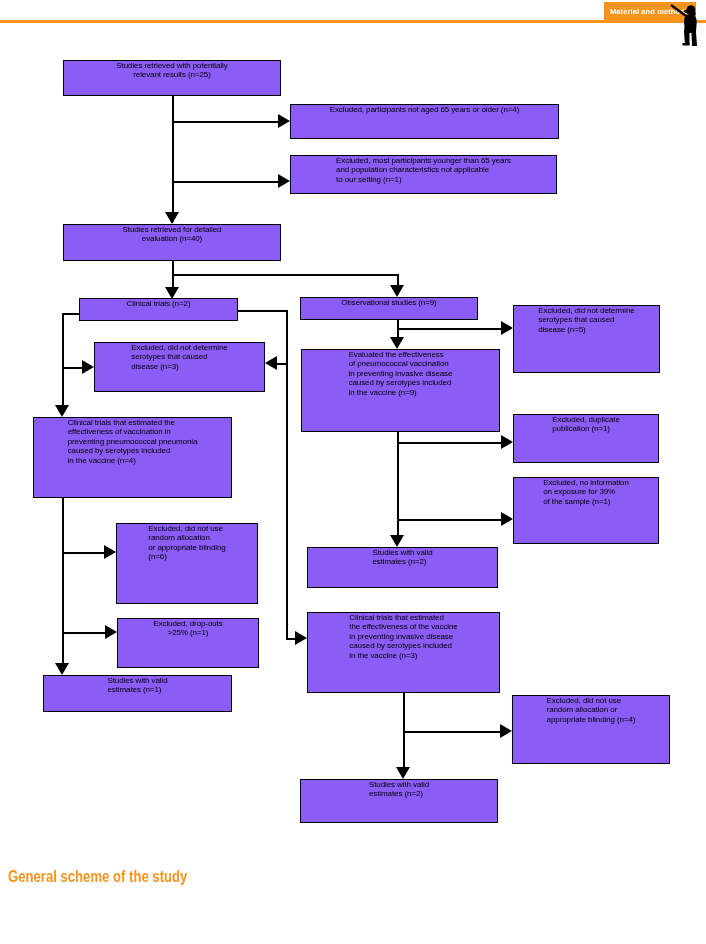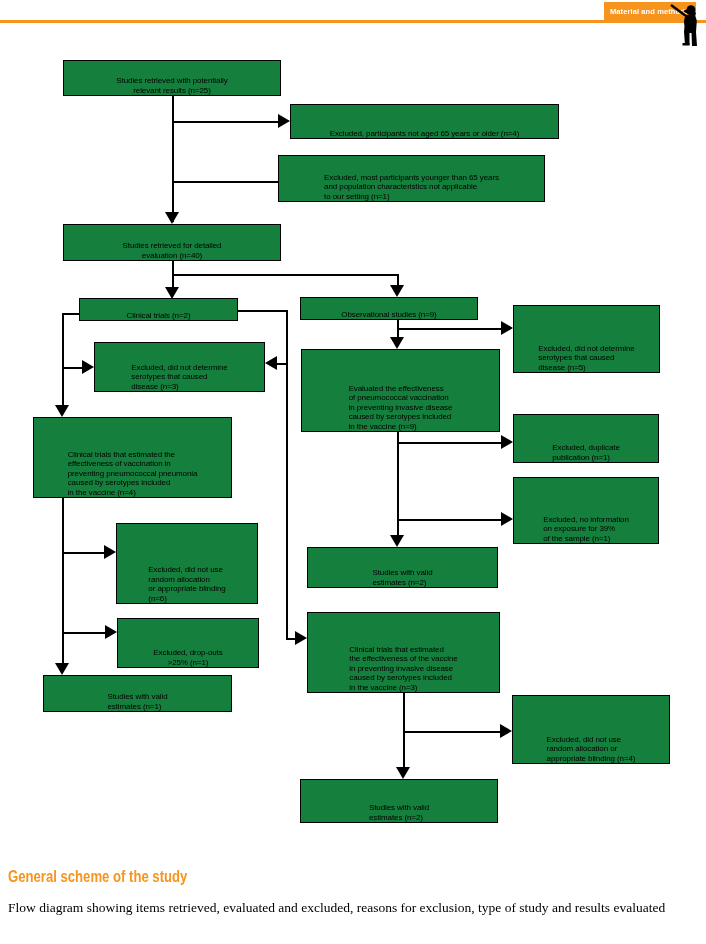--- a/index.html
+++ b/index.html
@@ -5,22 +5,22 @@
   html,body{margin:0;padding:0;background:#fff;}
   .page{position:relative;width:706px;height:944px;background:#fff;overflow:hidden;
         font-family:"Liberation Sans",sans-serif;}
   
   .rule{position:absolute;left:0;top:20px;width:706px;height:2.5px;background:#F7941D;}
   .tab{position:absolute;left:604px;top:2px;width:92px;height:18px;background:#F7941D;
        display:flex;align-items:center;padding-left:6px;box-sizing:border-box;}
   .tab span{color:#fff;font-size:7.5px;font-weight:bold;letter-spacing:.1px;}
   .presenter{position:absolute;left:670px;top:2px;width:34px;height:46px;}
   
-  .fbox{position:absolute;background:#15803d;border:1.4px solid #000;box-sizing:border-box;
-        display:flex;align-items:flex-end;justify-content:center;z-index:2;}
+  .fbox{position:absolute;background:#8b5cf6;border:1.4px solid #000;box-sizing:border-box;
+        display:flex;align-items:flex-start;justify-content:center;z-index:2;}
   .ft{font-size:8px;line-height:1.18;color:#000;white-space:pre-line;text-align:left;
       letter-spacing:-0.1px;}
   .tc .ft{text-align:center;}
   
   .hl{position:absolute;height:1.5px;background:#000;z-index:1;}
   .vl{position:absolute;width:1.5px;background:#000;z-index:1;}
   .ar,.al,.ad{position:absolute;width:0;height:0;z-index:1;}
   .ar{border-left:12px solid #000;border-top:7px solid transparent;border-bottom:7px solid transparent;}
   .al{border-right:12px solid #000;border-top:7px solid transparent;border-bottom:7px solid transparent;}
   .ad{border-top:12px solid #000;border-left:7px solid transparent;border-right:7px solid transparent;}
@@ -49,21 +49,21 @@
 
   <div>
 
     <div class="fbox tc" style="left:63px;top:60px;width:218px;height:36px">
       <span class="ft">Studies retrieved with potentially
 relevant results (n=25)</span>
       </div>
     <div class="fbox tc" style="left:290px;top:104px;width:269px;height:35px">
       <span class="ft">Excluded, participants not aged 65 years or older (n=4)</span>
       </div>
-    <div class="fbox" style="left:278px;top:155px;width:267px;height:47px">
+    <div class="fbox" style="left:290px;top:155px;width:267px;height:39px">
       <span class="ft">Excluded, most participants younger than 65 years
 and population characteristics not applicable
 to our setting (n=1)</span>
       </div>
     <div class="fbox tc" style="left:63px;top:224px;width:218px;height:37px">
       <span class="ft">Studies retrieved for detailed
 evaluation (n=40)</span>
       </div>
     <div class="fbox tc" style="left:79px;top:298px;width:159px;height:23px">
       <span class="ft">Clinical trials (n=2)</span>
@@ -185,15 +185,14 @@
     <div class="ad" style="left:390px;top:535px"></div>
 
     <div class="vl" style="left:403px;top:693px;height:76px"></div>
     <div class="hl" style="left:403px;top:731px;width:97px"></div>
     <div class="ar" style="left:500px;top:724px"></div>
     <div class="ad" style="left:396px;top:767px"></div>
 
   </div>
 
   <h2 class="cap-title">General scheme of the study</h2>
-  <p class="cap-body">Flow diagram showing items retrieved, evaluated and excluded, reasons for exclusion, type of study and results evaluated</p>
 
 </div>
 
 </body></html>

